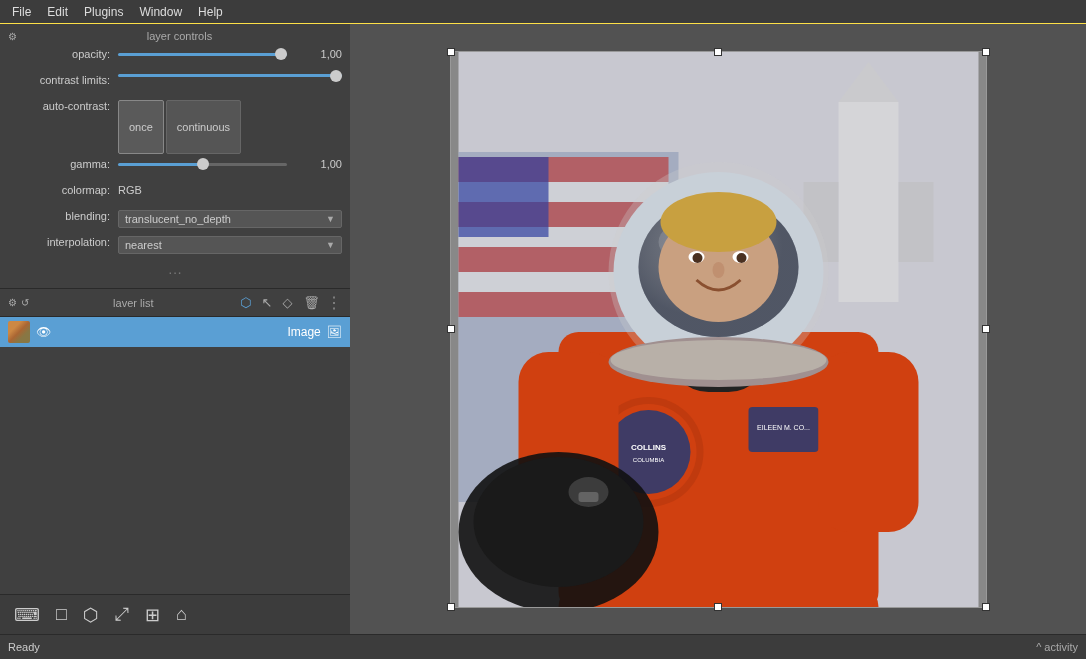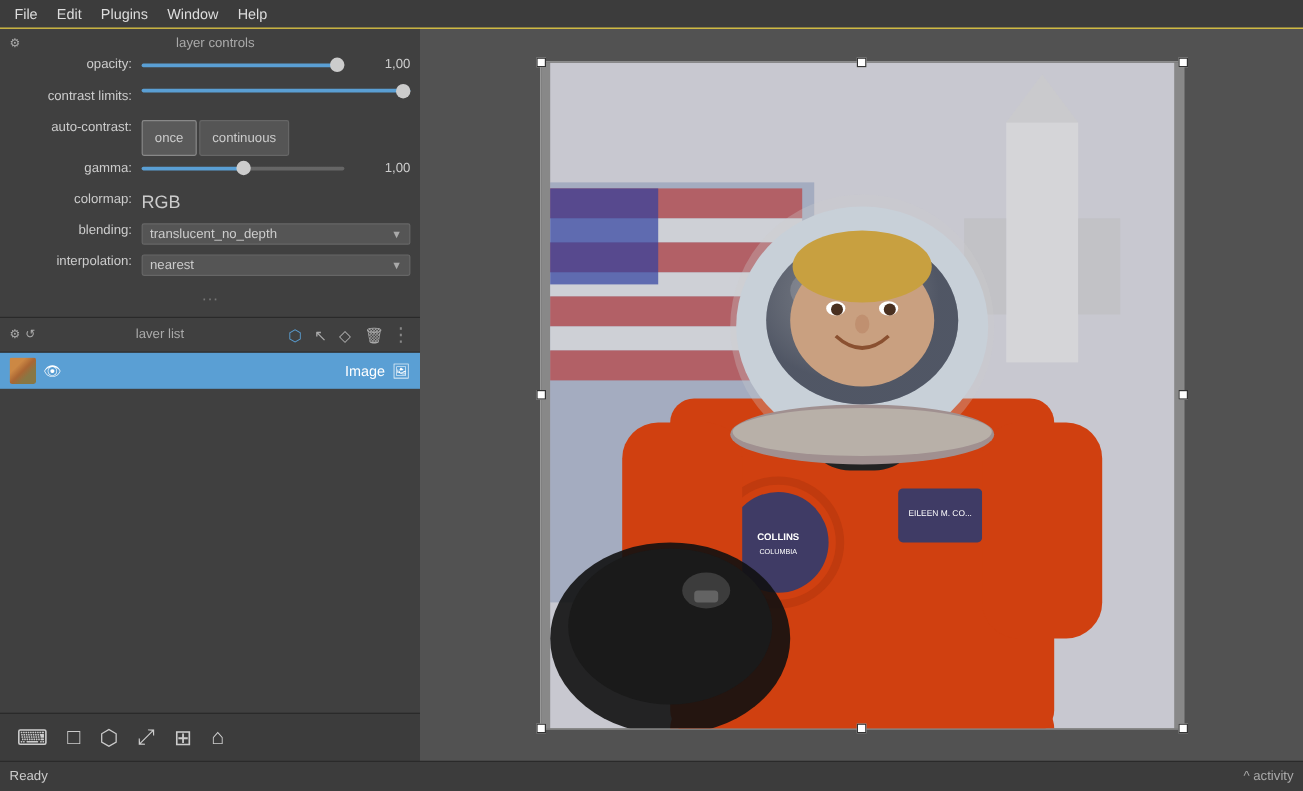--- a/index.html
+++ b/index.html
@@ -122,21 +122,21 @@
       min-width: 35px;
       text-align: right;
     }
 
     
     .btn-group {
       display: flex;
       gap: 2px;
     }
     .btn {
-      padding: 8px 10px;
+      padding: 20px 10px;
       background: #555;
       border: 1px solid #666;
       color: #ccc;
       font-size: 11px;
       cursor: pointer;
       border-radius: 2px;
     }
     .btn.active {
       background: #5a5a5a;
       border-color: #888;
@@ -152,21 +152,21 @@
       border-radius: 2px;
       padding: 2px 6px;
       cursor: pointer;
       justify-content: space-between;
     }
     .select-value { color: #ccc; font-size: 11px; }
     .select-arrow { color: #aaa; font-size: 9px; }
 
     .text-value {
       color: #ccc;
-      font-size: 15px;
+      font-size: 11px;
     }
 
     .panel-dots {
       text-align: center;
       color: #777;
       font-size: 14px;
       padding: 2px 0;
     }
 
     

